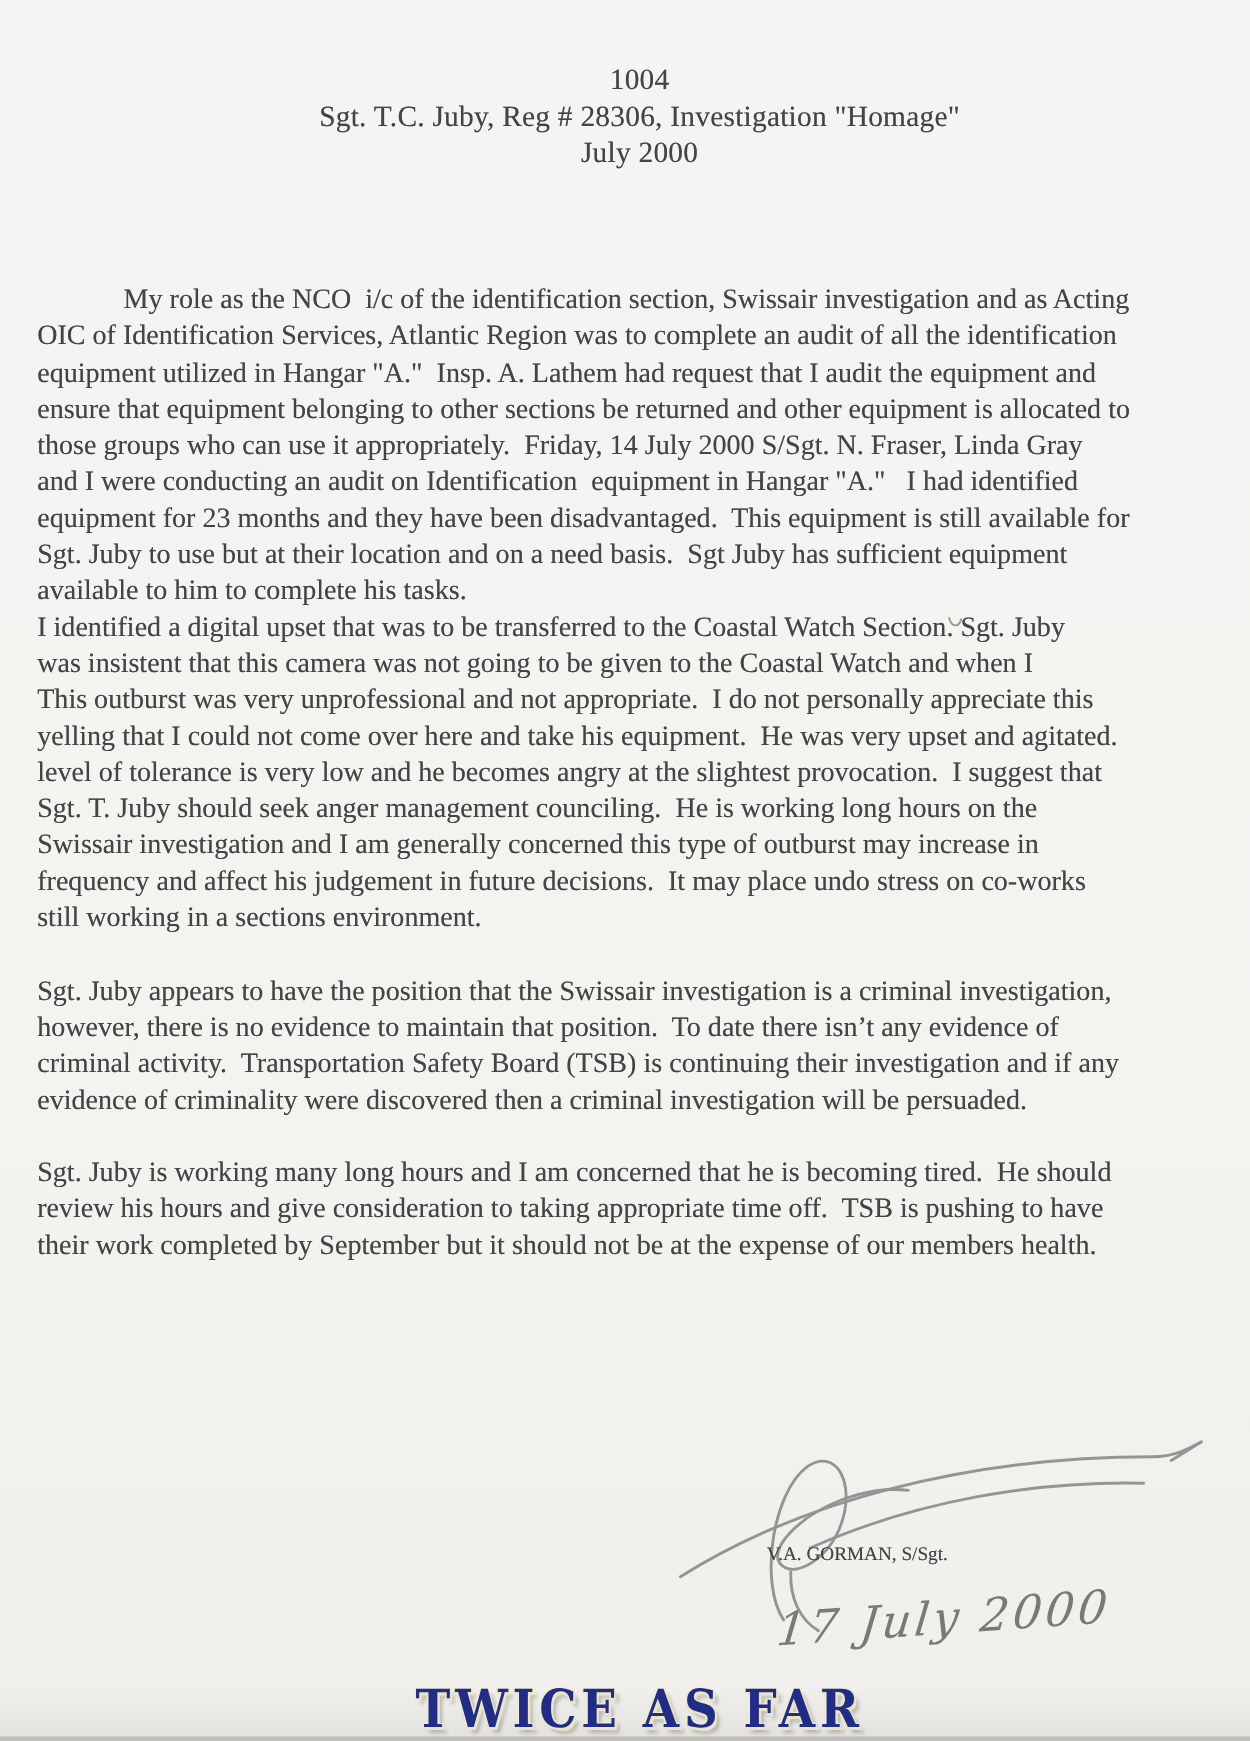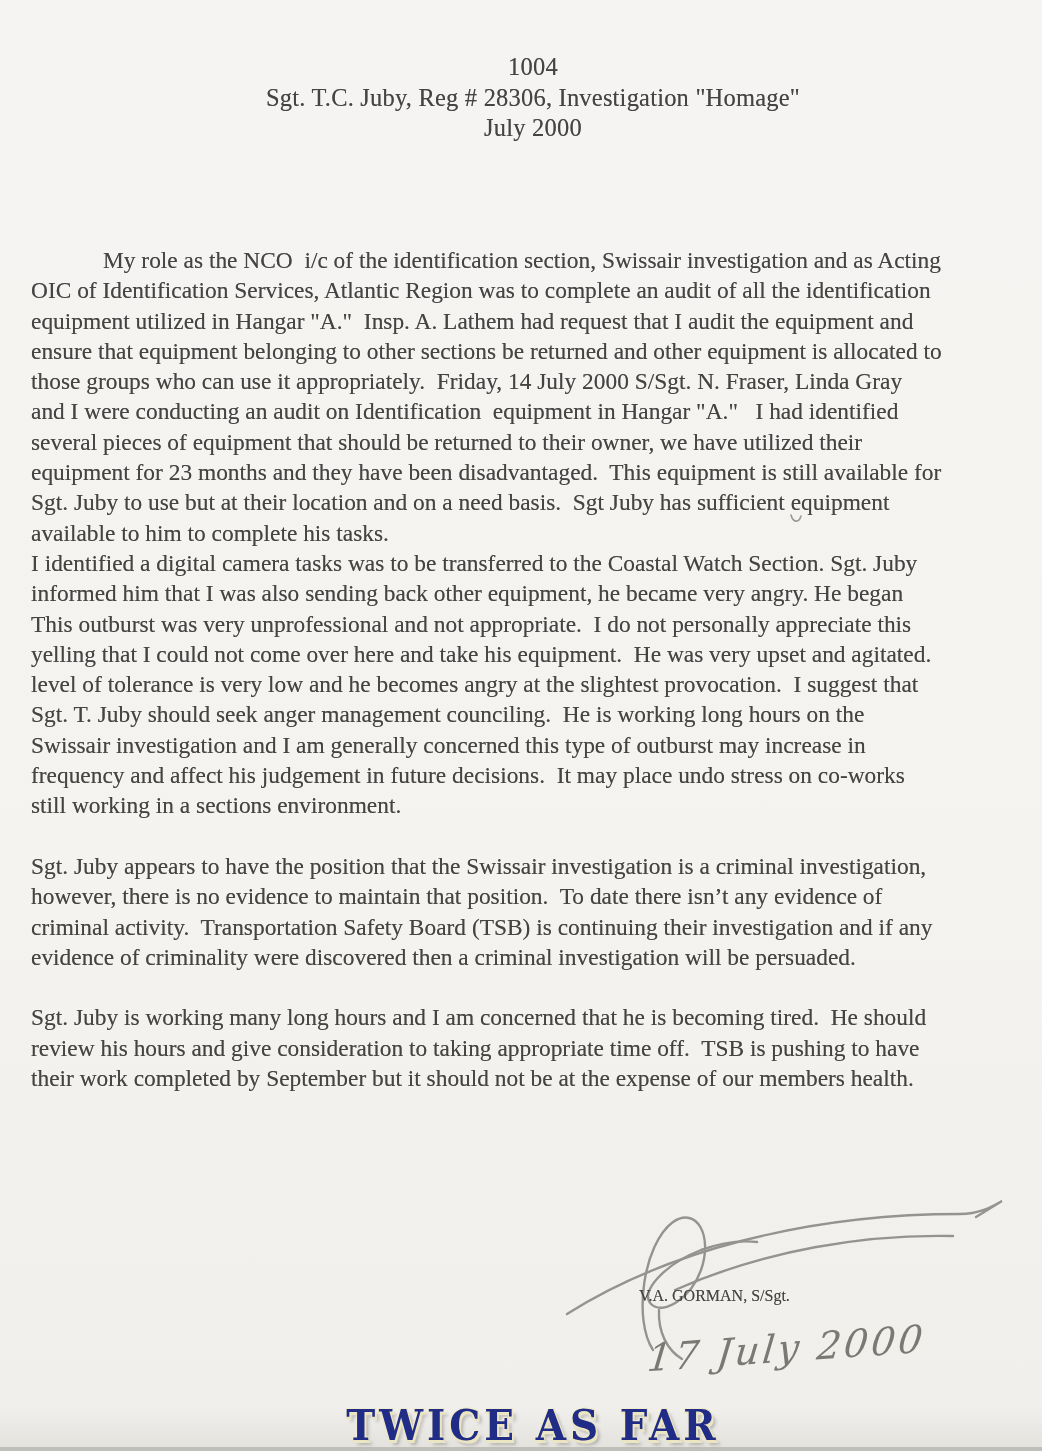--- a/index.html
+++ b/index.html
@@ -16,21 +16,21 @@
   }
   
   .doc-header{
     position:absolute;top:52px;left:0;right:0;
     text-align:center;font-size:24.5px;line-height:30.5px;
     letter-spacing:.2px;
     text-shadow:0 0 .5px rgba(70,70,68,.55);
   }
   
   .doc-body{
-    position:absolute;top:245px;left:31px;width:990px;
+    position:absolute;top:235px;left:31px;width:990px;
     font-size:23.4px;line-height:30.3px;
     text-shadow:0 0 .5px rgba(70,70,68,.55);
   }
   .line{white-space:pre;height:30.3px;}
   .line.indent{padding-left:72px;}
   .gap{height:30.3px;}
   
   .sig-name,.sig-title{
     position:absolute;left:639px;white-space:pre;
     font-size:16px;line-height:30.5px;
@@ -70,26 +70,25 @@
     <div>July 2000</div>
   </header>
 
   <main class="doc-body">
     <div class="line indent">My role as the NCO  i/c of the identification section, Swissair investigation and as Acting</div>
     <div class="line">OIC of Identification Services, Atlantic Region was to complete an audit of all the identification</div>
     <div class="line">equipment utilized in Hangar "A."  Insp. A. Lathem had request that I audit the equipment and</div>
     <div class="line">ensure that equipment belonging to other sections be returned and other equipment is allocated to</div>
     <div class="line">those groups who can use it appropriately.  Friday, 14 July 2000 S/Sgt. N. Fraser, Linda Gray</div>
     <div class="line">and I were conducting an audit on Identification  equipment in Hangar "A."   I had identified</div>
-    <div class="line">several pieces of equipment that should be returned to their owner, we have utilized their</div>
     <div class="line">equipment for 23 months and they have been disadvantaged.  This equipment is still available for</div>
     <div class="line">Sgt. Juby to use but at their location and on a need basis.  Sgt Juby has sufficient equipment</div>
     <div class="line">available to him to complete his tasks.</div>
-    <div class="line">I identified a digital camera tasks was to be transferred to the Coastal Watch Section. Sgt. Juby</div>
-    <div class="line">informed him that I was also sending back other equipment, he became very angry. He began</div>
+    <div class="line">I identified a digital upset that was to be transferred to the Coastal Watch Section. Sgt. Juby</div>
+    <div class="line">was insistent that this camera was not going to be given to the Coastal Watch and when I</div>
     <div class="line">This outburst was very unprofessional and not appropriate.  I do not personally appreciate this</div>
     <div class="line">yelling that I could not come over here and take his equipment.  He was very upset and agitated.</div>
     <div class="line">level of tolerance is very low and he becomes angry at the slightest provocation.  I suggest that</div>
     <div class="line">Sgt. T. Juby should seek anger management counciling.  He is working long hours on the</div>
     <div class="line">Swissair investigation and I am generally concerned this type of outburst may increase in</div>
     <div class="line">frequency and affect his judgement in future decisions.  It may place undo stress on co-works</div>
     <div class="line">still working in a sections environment.</div>
     <div class="gap"></div>
     <div class="line">Sgt. Juby appears to have the position that the Swissair investigation is a criminal investigation,</div>
     <div class="line">however, there is no evidence to maintain that position.  To date there isn’t any evidence of</div>

